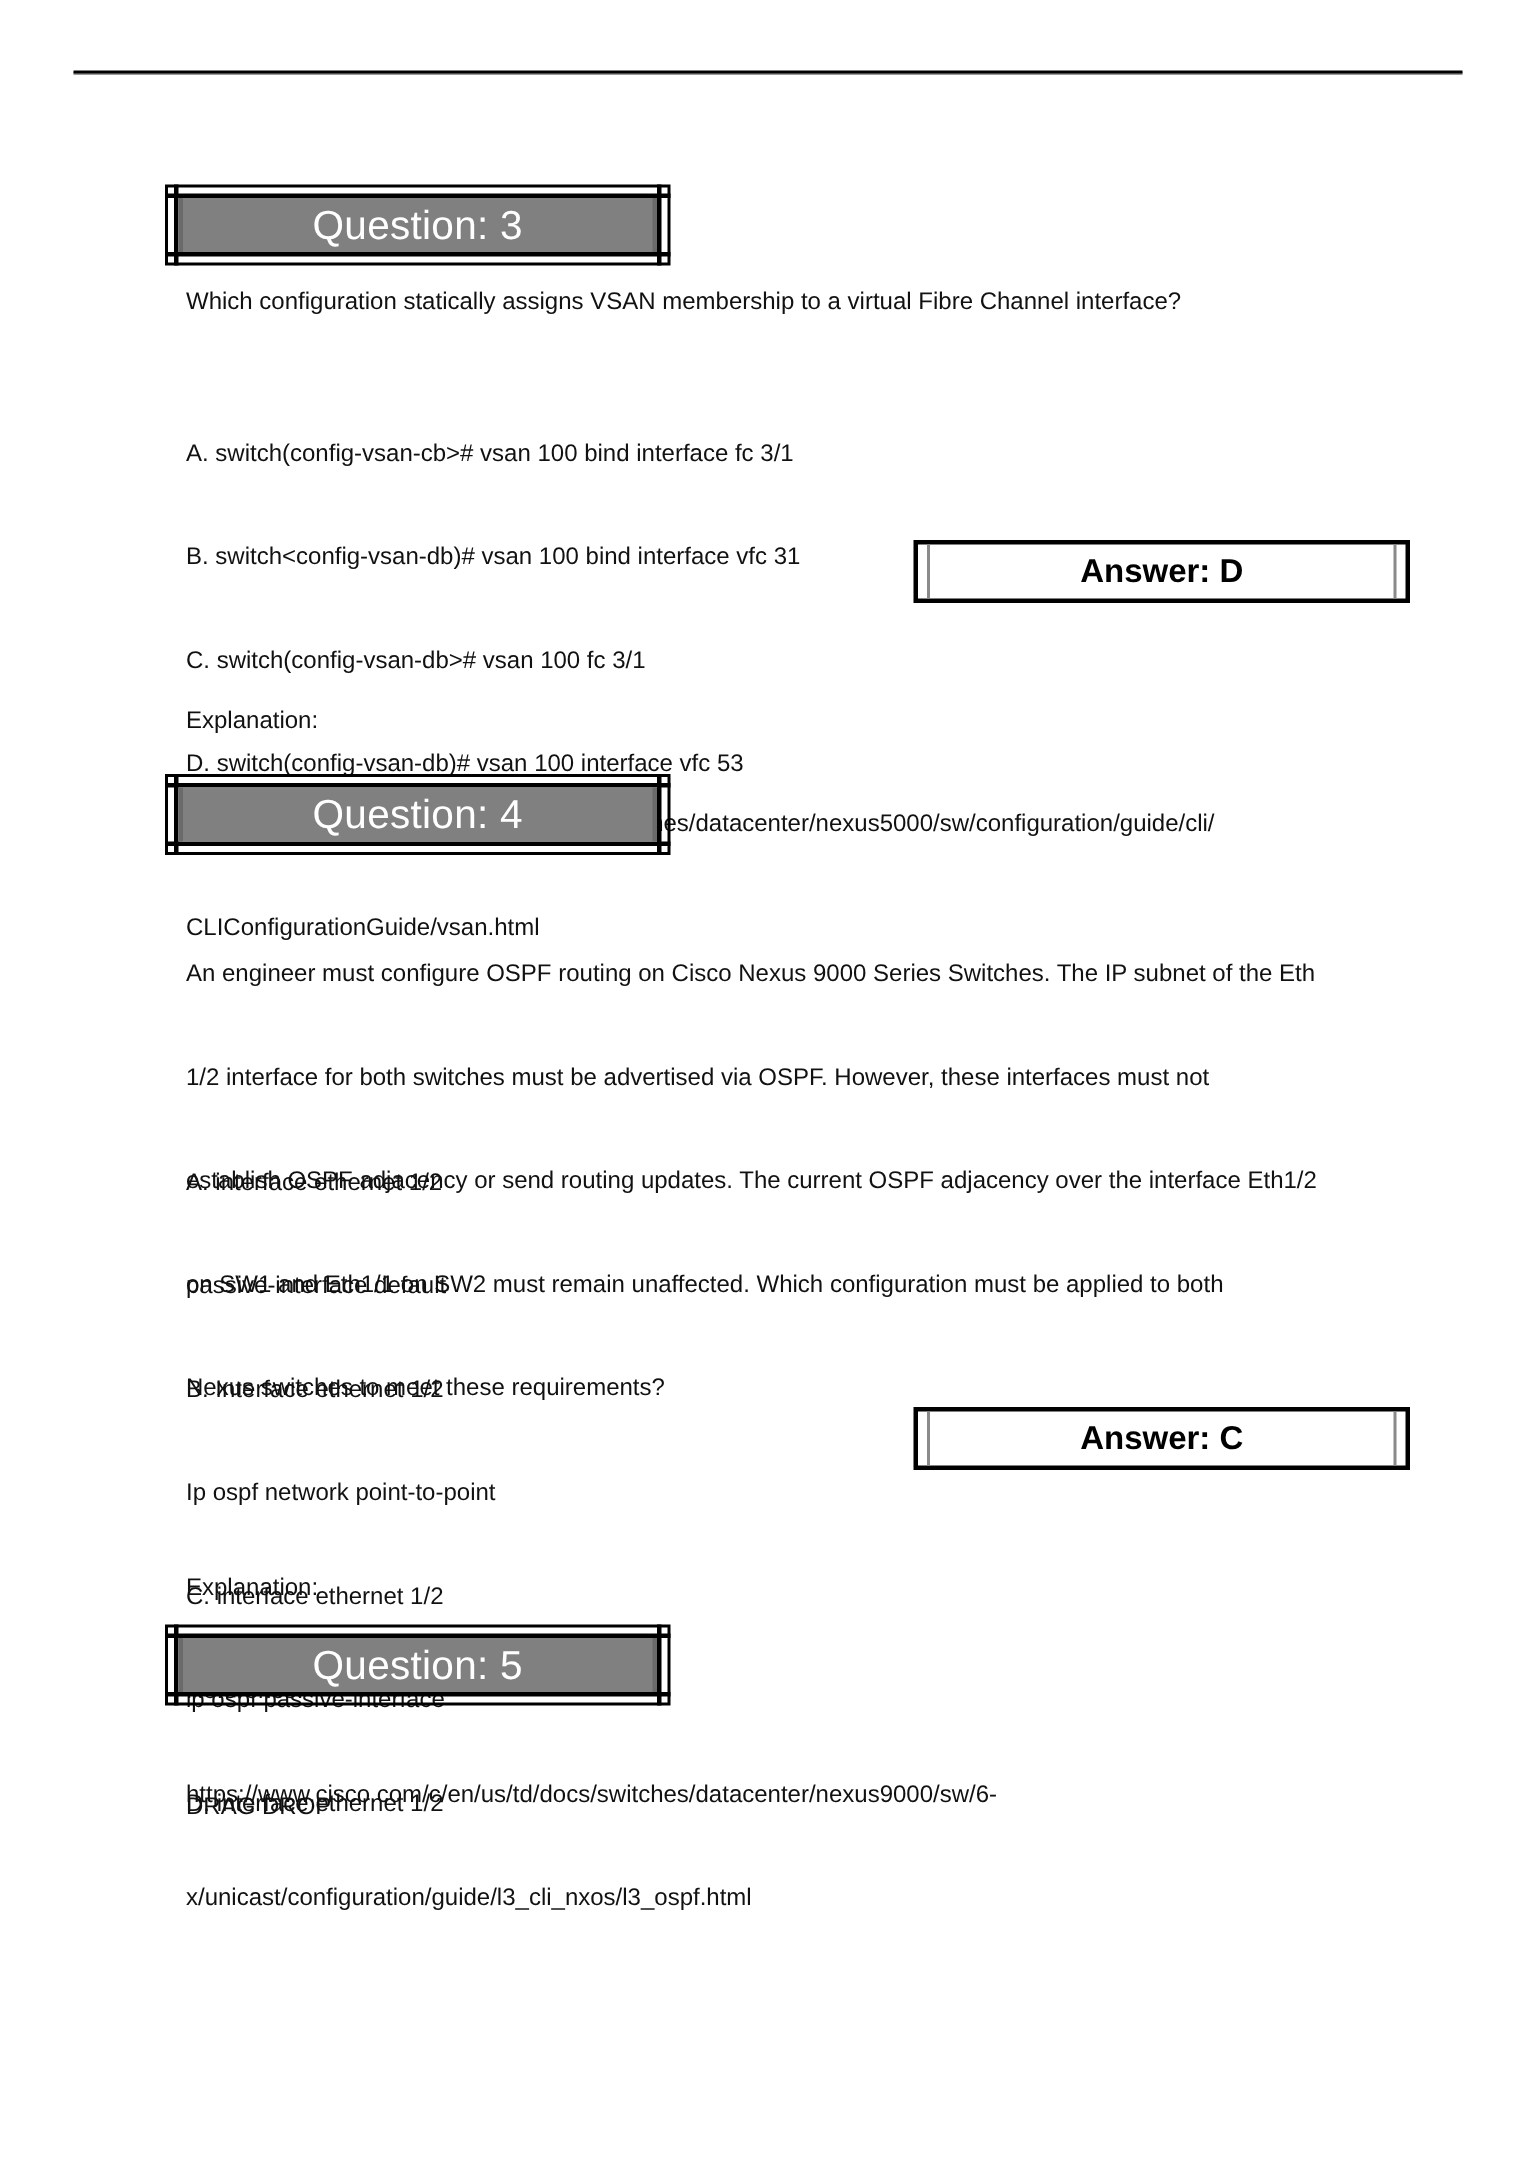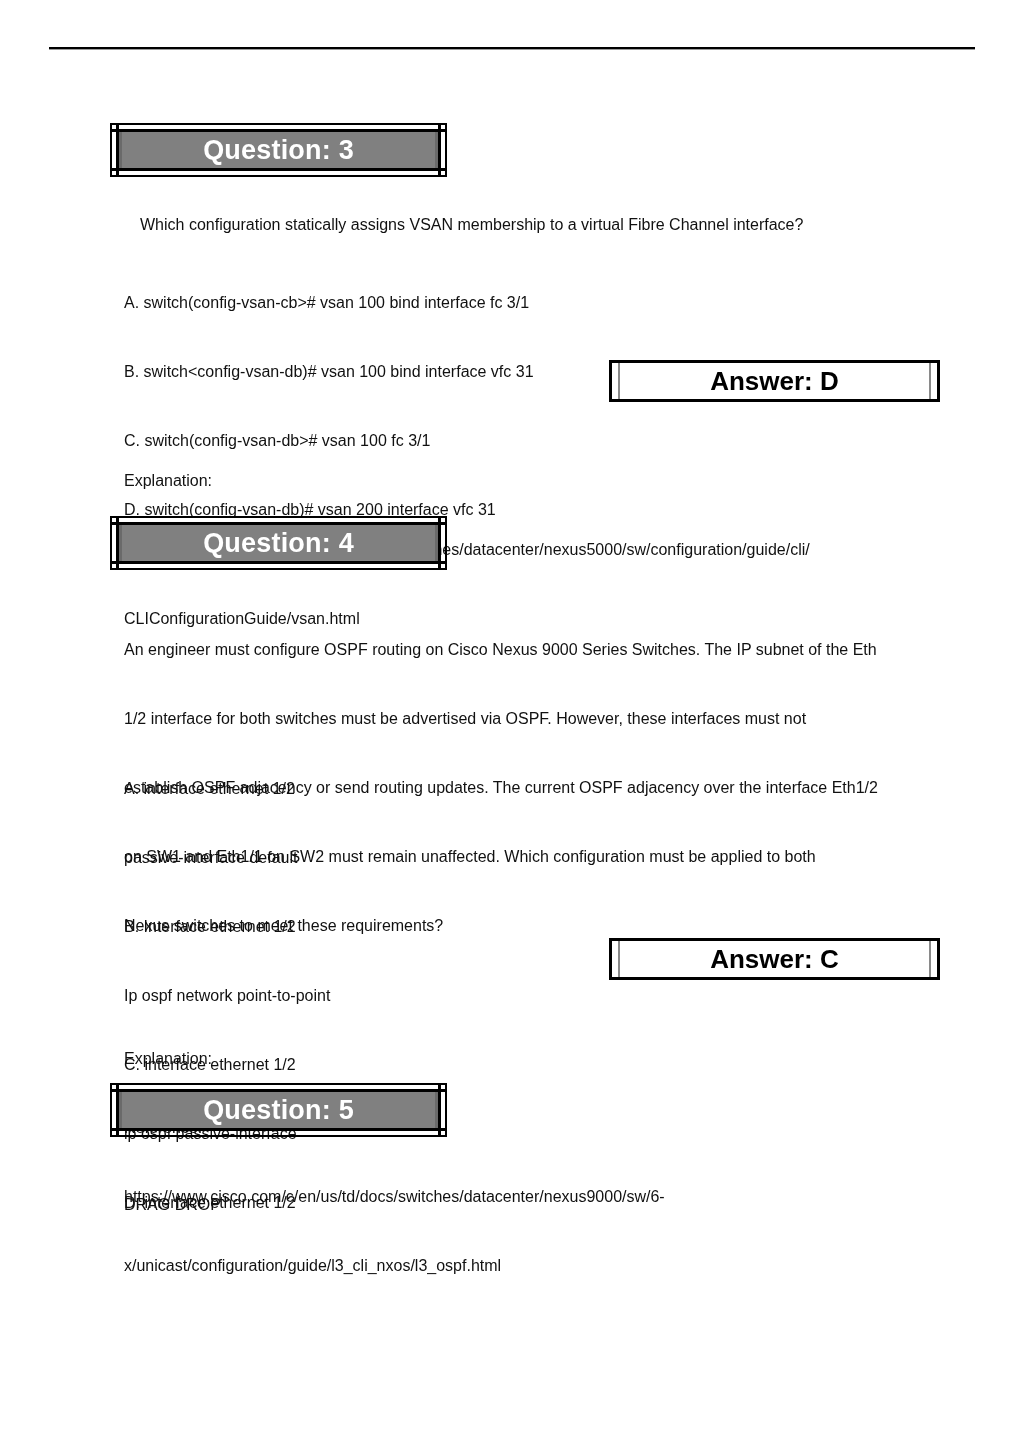--- a/index.html
+++ b/index.html
@@ -65,21 +65,21 @@
       box-sizing: border-box;
     }
     .q-box .title {
       position: absolute;
       left: 0; right: 0;
       top: 0; bottom: 0;
       display: flex;
       align-items: center;
       justify-content: center;
       color: #ffffff;
-      font-weight: bold;
+      font-weight: normal;
       font-size: 27px;
       letter-spacing: 0.2px;
     }
 
     
     .a-box {
       position: absolute;
       left: 609px;
       width: 331px;
       height: 42px;
@@ -95,21 +95,21 @@
     }
     .a-box .inner-l { left: 6px; }
     .a-box .inner-r { right: 6px; }
     .a-box .title {
       position: absolute;
       inset: 0;
       display: flex;
       align-items: center;
       justify-content: center;
       font-weight: bold;
-      font-size: 26px;
+      font-size: 22px;
       color: #000;
     }
 
     .text {
       position: absolute;
       left: 124px;
       font-size: 16px;
       line-height: 23px;
       color: #111;
       white-space: pre-wrap;
@@ -125,27 +125,27 @@
 <div class="q-box" style="top:123px;">
   <div class="outer"></div>
   <div class="hline-top"></div>
   <div class="hline-bot"></div>
   <div class="vline-l"></div>
   <div class="vline-r"></div>
   <div class="fill"></div>
   <div class="title">Question: 3</div>
 </div>
 
-<div class="text" style="top:213px;margin-left:16px;">Which configuration statically assigns VSAN membership to a virtual Fibre Channel interface?</div>
+<div class="text" style="top:190px;">Which configuration statically assigns VSAN membership to a virtual Fibre Channel interface?</div>
 
 <div class="text" style="top:245px;">
   <span class="line">A. switch(config-vsan-cb&gt;# vsan 100 bind interface fc 3/1</span>
   <span class="line">B. switch&lt;config-vsan-db)# vsan 100 bind interface vfc 31</span>
   <span class="line">C. switch(config-vsan-db&gt;# vsan 100 fc 3/1</span>
-  <span class="line">D. switch(config-vsan-db)# vsan 200 interface vfc 31</span>
+  <span class="line">D. switch(config-vsan-db)# vsan 100 interface vfc 53</span>
 </div>
 
 <div class="a-box" style="top:360px;">
   <div class="inner-l"></div>
   <div class="inner-r"></div>
   <div class="title">Answer: D</div>
 </div>
 
 <div class="text" style="top:423px;">
   <span class="line">Explanation:</span>

